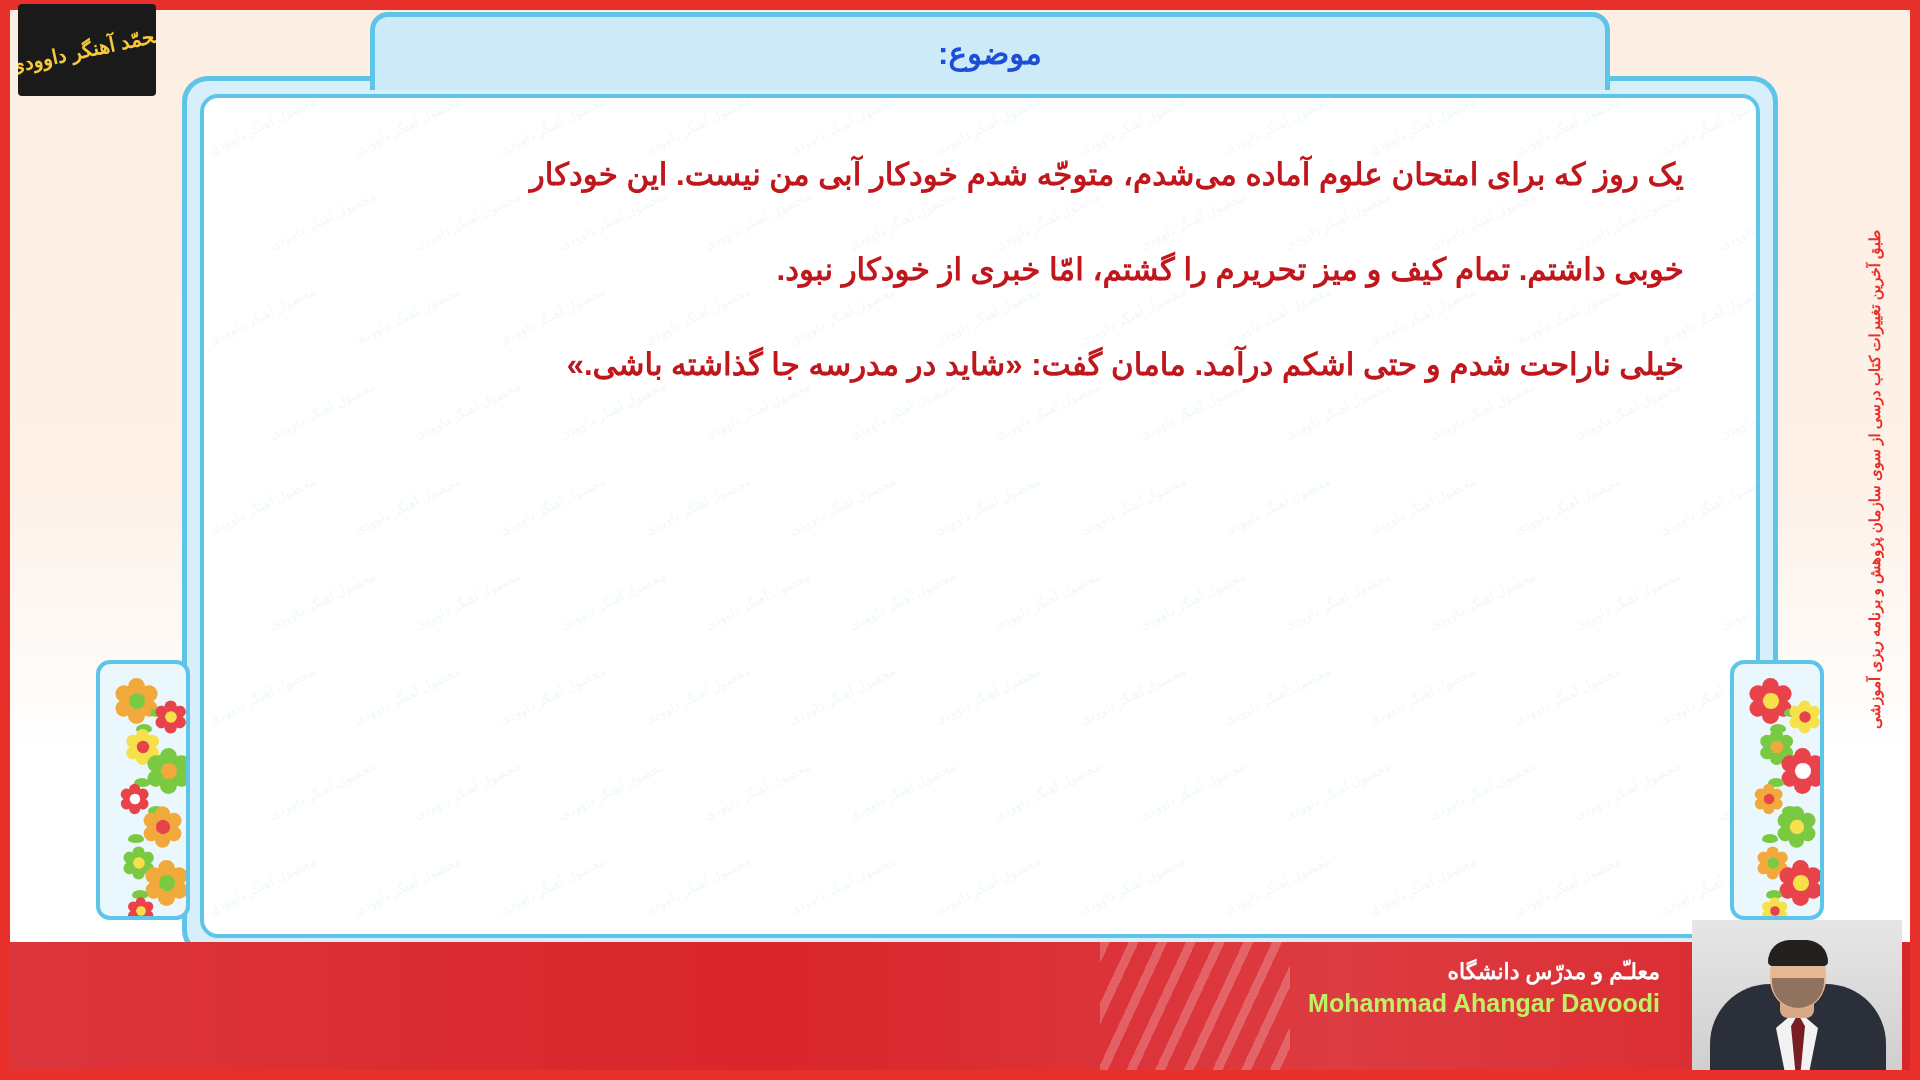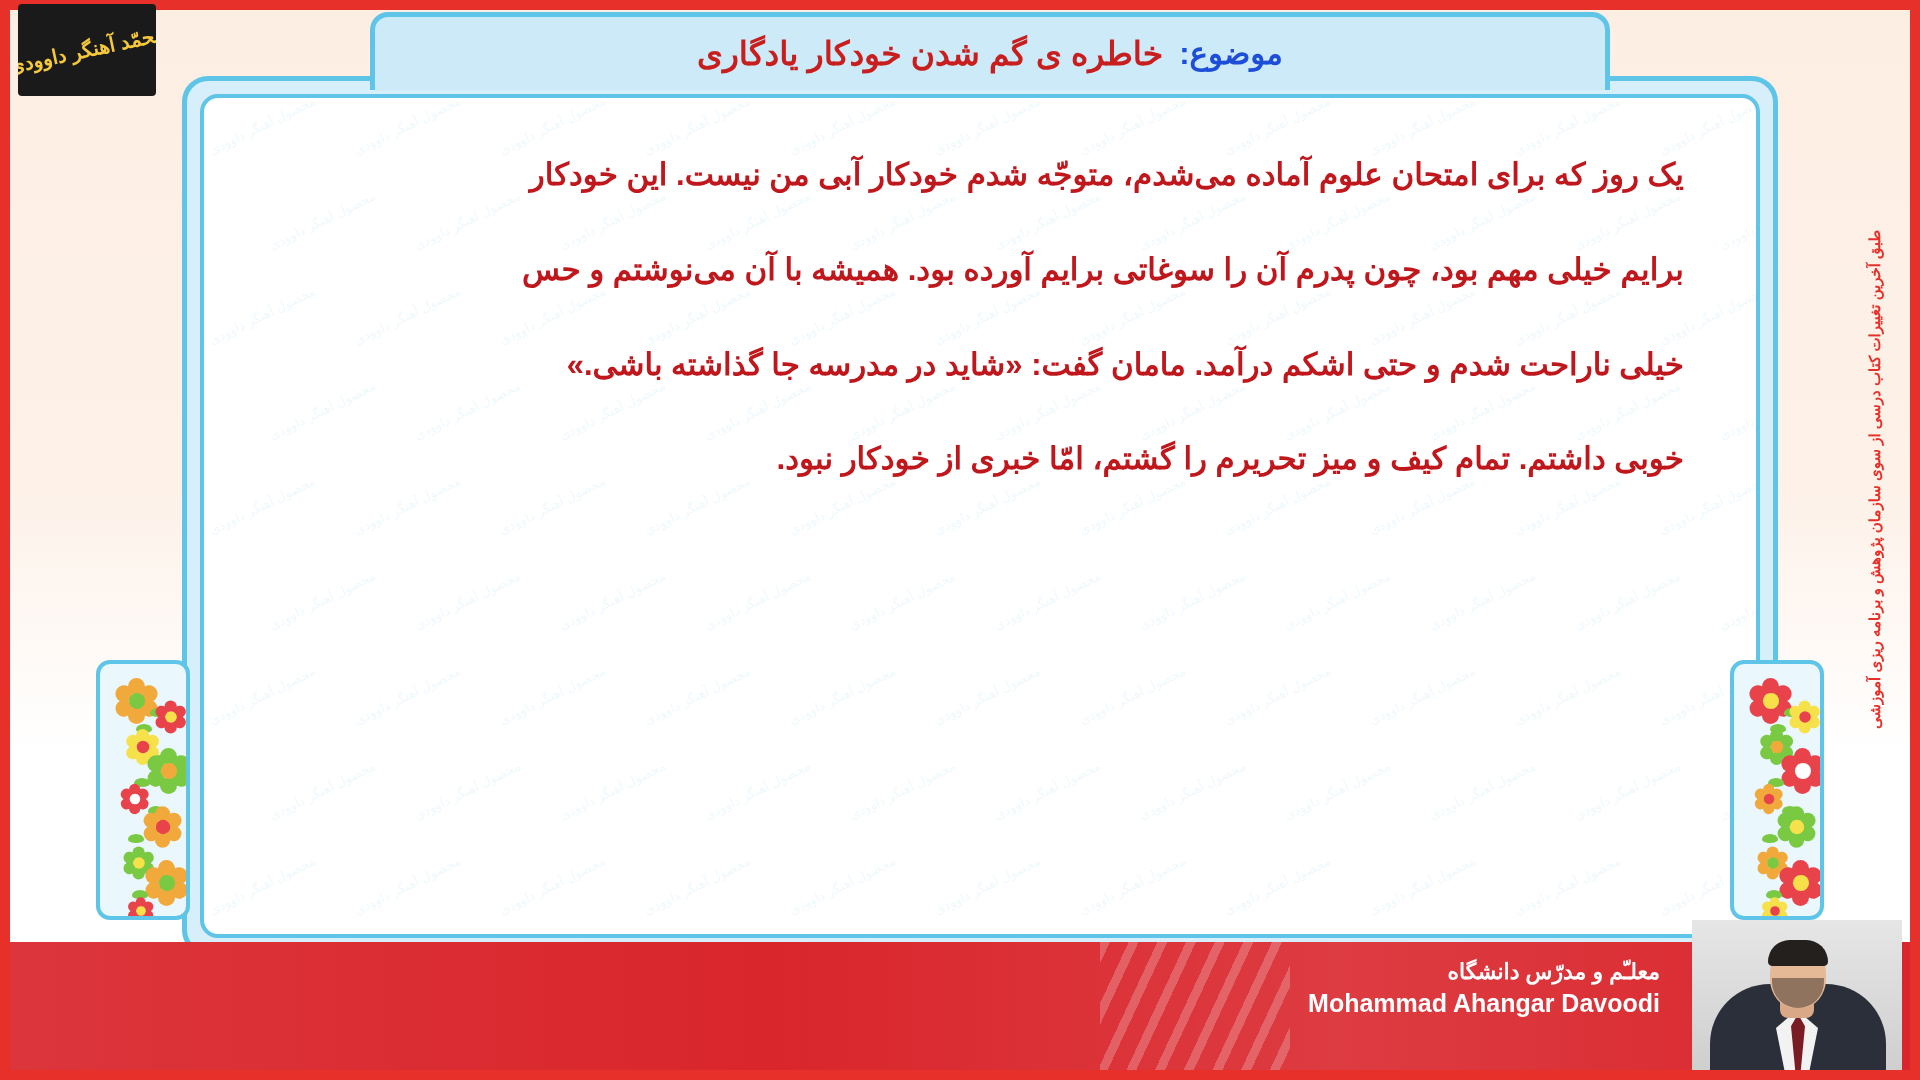--- a/index.html
+++ b/index.html
@@ -296,21 +296,21 @@
   }
   .presenter .role {
     font-size: 22px;
     font-weight: bold;
     line-height: 1.3;
     margin-top: 2px;
   }
   .presenter .name-en {
     font-size: 25px;
     font-weight: bold;
-    color: #ffffff;
+    color: #bef264;
     direction: ltr;
     text-align: right;
     margin-top: 2px;
     font-family: "Liberation Sans", sans-serif;
   }
 
   
   .photo {
     position: absolute;
     right: 18px;
@@ -506,28 +506,26 @@
         <div class="wm-item" style="left: 870px; top: 780px;">محصول آهنگر داوودی</div>
         <div class="wm-item" style="left: 1015px; top: 780px;">محصول آهنگر داوودی</div>
         <div class="wm-item" style="left: 1160px; top: 780px;">محصول آهنگر داوودی</div>
         <div class="wm-item" style="left: 1305px; top: 780px;">محصول آهنگر داوودی</div>
         <div class="wm-item" style="left: 1450px; top: 780px;">محصول آهنگر داوودی</div>
       </div>
   </div>
 
   <div class="title-tab">
     <span class="title-label">موضوع:</span>
-    <span class="title-value">خاطره ی گم شدن خودکار یادگاری</span>
   </div>
 
   <div class="body-text">
     <div class="body-line">یک روز که برای امتحان علوم آماده می‌شدم، متوجّه شدم خودکار آبی من نیست. این خودکار</div>
-    <div class="body-line">برایم خیلی مهم بود، چون پدرم آن را سوغاتی برایم آورده بود. همیشه با آن می‌نوشتم و حس</div>
+    <div class="body-line center-ish">خوبی داشتم. تمام کیف و میز تحریرم را گشتم، امّا خبری از خودکار نبود.</div>
     <div class="body-line center-ish">خیلی ناراحت شدم و حتی اشکم درآمد. مامان گفت: «شاید در مدرسه جا گذاشته باشی.»</div>
-    <div class="body-line center-ish">خوبی داشتم. تمام کیف و میز تحریرم را گشتم، امّا خبری از خودکار نبود.</div>
   </div>
 
   <div class="flower-panel left" id="flower-left">
       <div class="petal-ring" style="left: 14px; top: 14px; transform: scale(1);">
         <span style="background: rgb(242, 169, 59); transform: rotate(0deg);"></span>
         <span style="background: rgb(242, 169, 59); transform: rotate(60deg);"></span>
         <span style="background: rgb(242, 169, 59); transform: rotate(120deg);"></span>
         <span style="background: rgb(242, 169, 59); transform: rotate(180deg);"></span>
         <span style="background: rgb(242, 169, 59); transform: rotate(240deg);"></span>
         <span style="background: rgb(242, 169, 59); transform: rotate(300deg);"></span>

